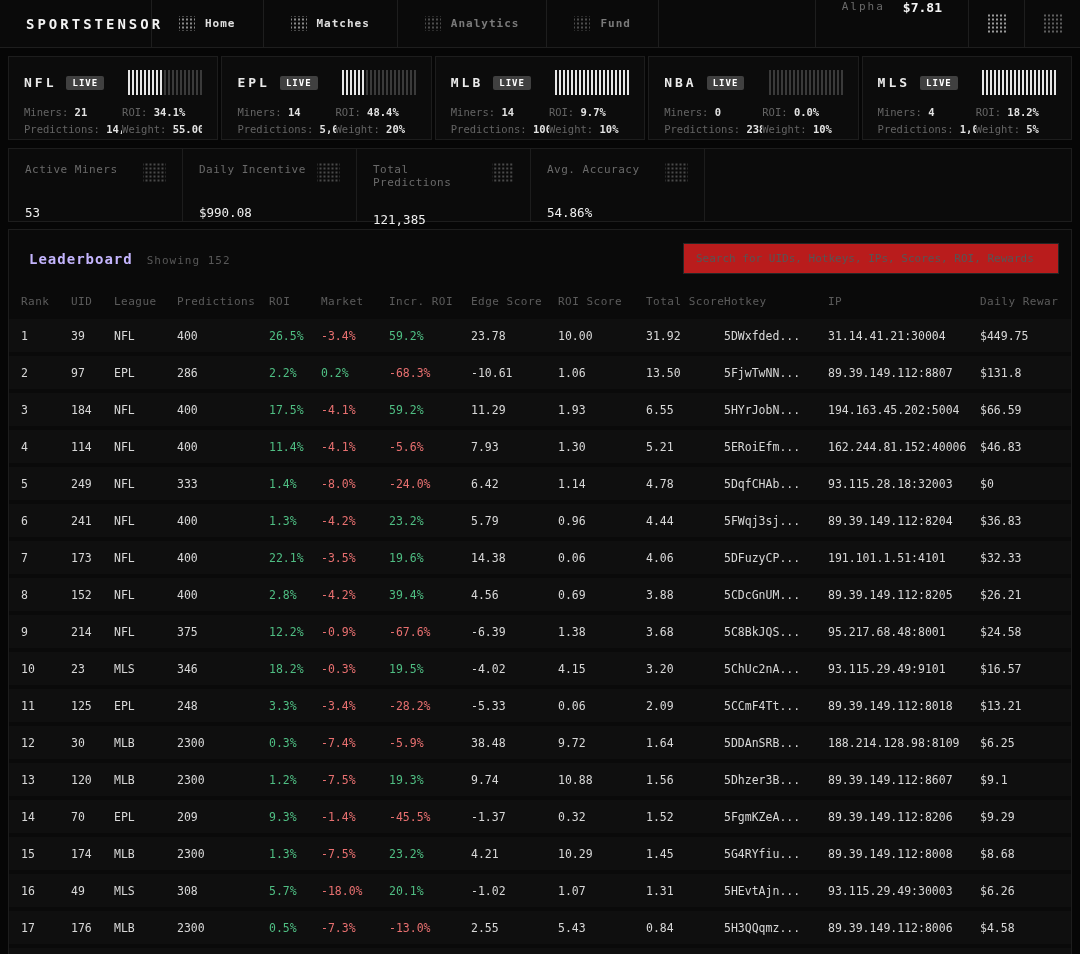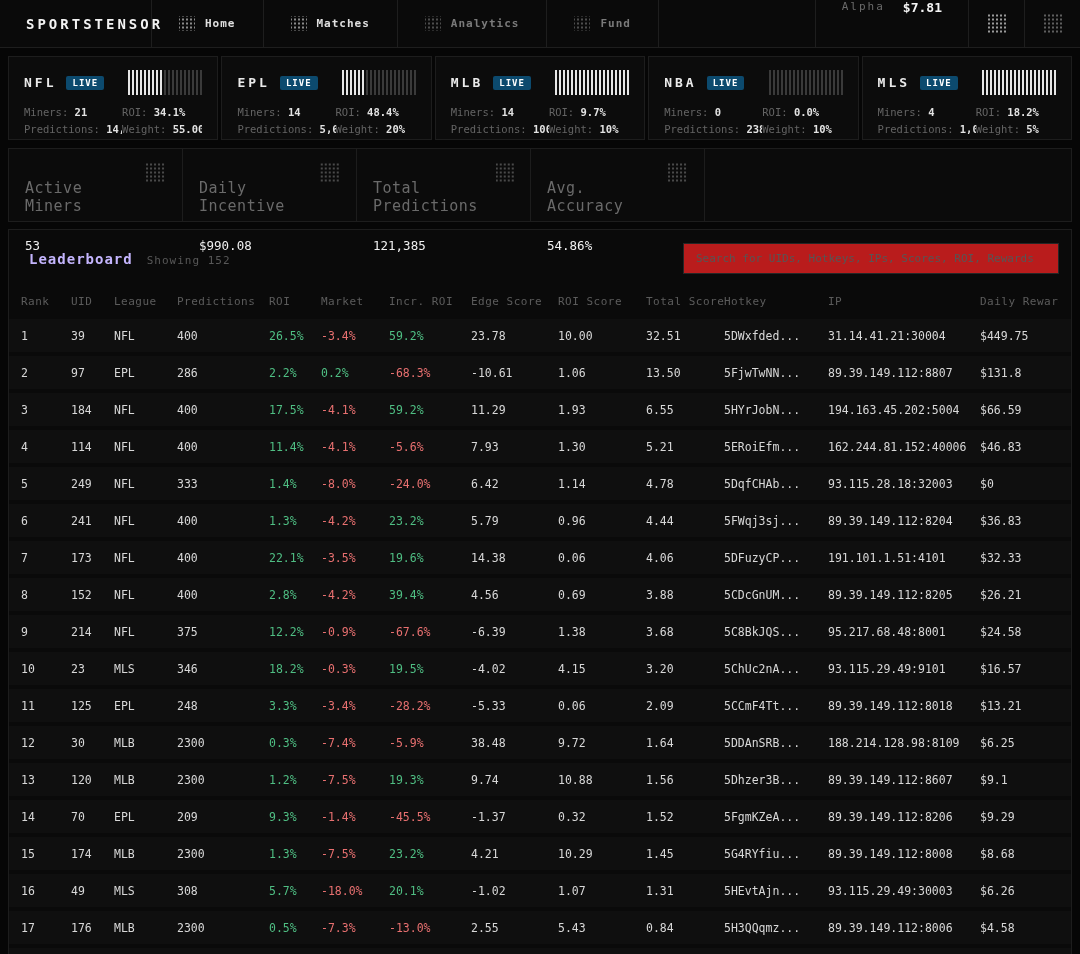--- a/index.html
+++ b/index.html
@@ -31,36 +31,36 @@
   .icon-btn { width:56px; border:none; border-left:1px solid #1e1e1e; background:transparent; display:flex;
               align-items:center; justify-content:center; cursor:pointer; }
   .icon-btn .b1 { color:#9a9a9a; }
   .icon-btn .b2 { color:#5e5e5e; }
 
   
   .league-row { display:grid; grid-template-columns:repeat(5,1fr); gap:3px; margin:8px 8px 0 8px; }
   .lcard { background:#0c0c0c; border:1px solid #1d1d1d; padding:13px 15px 12px 15px; height:84px; overflow:hidden; }
   .lhead { display:flex; align-items:center; margin-bottom:11px; }
   .lname { font-size:13px; font-weight:bold; letter-spacing:3px; color:#eaeaea; }
-  .badge { margin-left:10px; background:#0c4a6e; color:#ffffff; font-size:9px; font-weight:bold;
+  .badge { margin-left:10px; background:#404040; color:#ffffff; font-size:9px; font-weight:bold;
            letter-spacing:1px; padding:2px 6px; border-radius:2px; }
   .bar { margin-left:auto; width:74px; height:25px; position:relative;
          background:repeating-linear-gradient(90deg,#3a3a3a 0 2px,#0c0c0c 2px 4px); }
   .bar-fill { position:absolute; left:0; top:0; bottom:0;
          background:repeating-linear-gradient(90deg,#e6e6e6 0 2px,#0c0c0c 2px 4px); }
   .lstats { display:grid; grid-template-columns:55% 45%; row-gap:5px; }
   .lstat { font-size:10.5px; white-space:nowrap; overflow:hidden; }
   .ll { color:#646464; }
   .lv { color:#e3e3e3; font-weight:bold; }
 
   
   .stats-row { display:flex; margin:8px 8px 0 8px; background:#0b0b0b; border:1px solid #1d1d1d; height:74px; }
   .scard { width:174px; border-right:1px solid #1d1d1d; padding:14px 16px; }
   .srow { display:flex; align-items:flex-start; justify-content:space-between; }
-  .slabel { font-size:15px; color:#6a6a6a; letter-spacing:0.5px;margin-top:16px; }
+  .slabel { font-size:11px; color:#6a6a6a; letter-spacing:0.5px; }
   .scard .dg { color:#4a4a4a; }
   .sval { margin-top:23px; font-size:12.5px; font-weight:normal; color:#f0f0f0; }
 
   
   .lb { margin:7px 8px 0 8px; background:#0a0a0a; border:1px solid #1d1d1d; border-bottom:none; }
   .lb-head { display:flex; align-items:center; justify-content:space-between; padding:13px 12px 13px 12px; }
   .lb-title-wrap { display:flex; align-items:baseline; gap:14px; padding-left:8px; }
   .lb-title { font-size:14px; font-weight:bold; letter-spacing:1px; color:#c4b5fd; }
   .lb-showing { font-size:11px; color:#585858; letter-spacing:1px; }
   .search { width:376px; height:31px; background:#b91c1c; border:1px solid #262626; color:#bdbdbd;
@@ -250,21 +250,21 @@
         <div class="trow">
           <span class="cell">1</span>
           <span class="cell">39</span>
           <span class="cell">NFL</span>
           <span class="cell">400</span>
           <span class="cell pos">26.5%</span>
           <span class="cell neg">-3.4%</span>
           <span class="cell pos">59.2%</span>
           <span class="cell">23.78</span>
           <span class="cell">10.00</span>
-          <span class="cell">32.51</span>
+          <span class="cell">31.92</span>
           <span class="cell">5DWxfded...</span>
           <span class="cell">31.14.41.21:30004</span>
           <span class="cell">$449.75</span>
         </div>
         <div class="trow">
           <span class="cell">2</span>
           <span class="cell">97</span>
           <span class="cell">EPL</span>
           <span class="cell">286</span>
           <span class="cell pos">2.2%</span>

